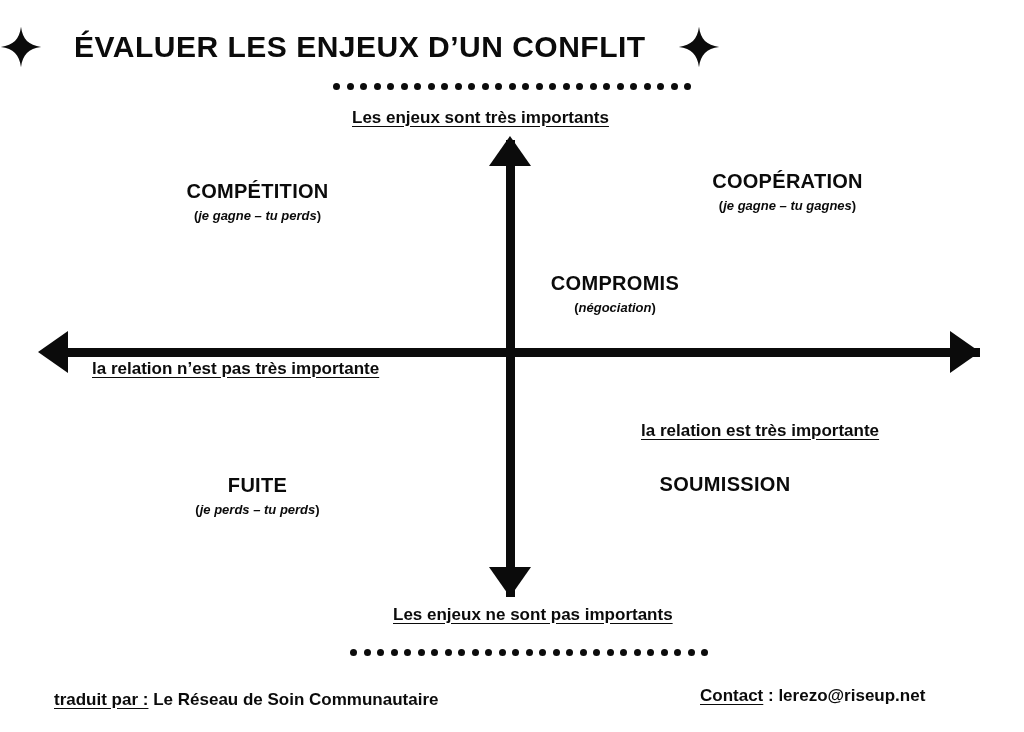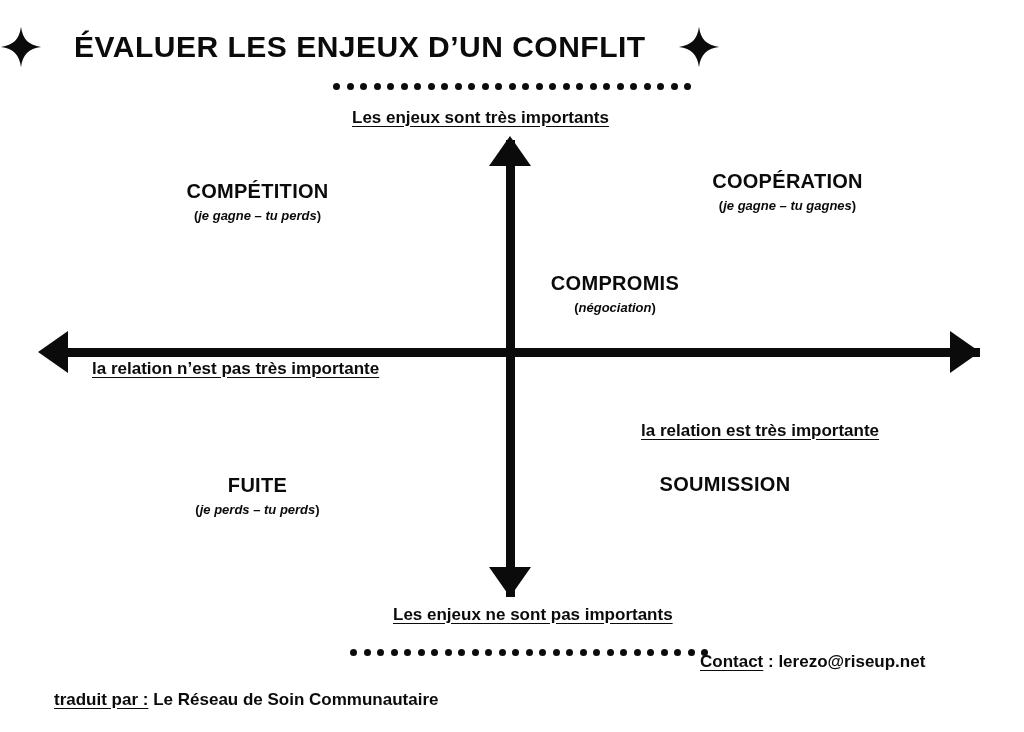--- a/index.html
+++ b/index.html
@@ -144,21 +144,21 @@
   #quad-soumission  { top: 473px; left: 540px; width: 370px; }
 
   
   .footer-item {
     position: absolute;
     font-size: 17px;
     font-weight: bold;
     white-space: nowrap;
   }
   #footer-left  { top: 690px; left: 54px; }
-  #footer-right { top: 652px; left: 700px; }
+  #footer-right { top: 686px; left: 700px; }
   .footer-item .u {
     text-decoration: underline;
     text-underline-offset: 3px;
   }
 </style>
 </head>
 <body>
 
 <div id="title-row">
   <svg class="sparkle" viewBox="0 0 100 100" aria-hidden="true">

